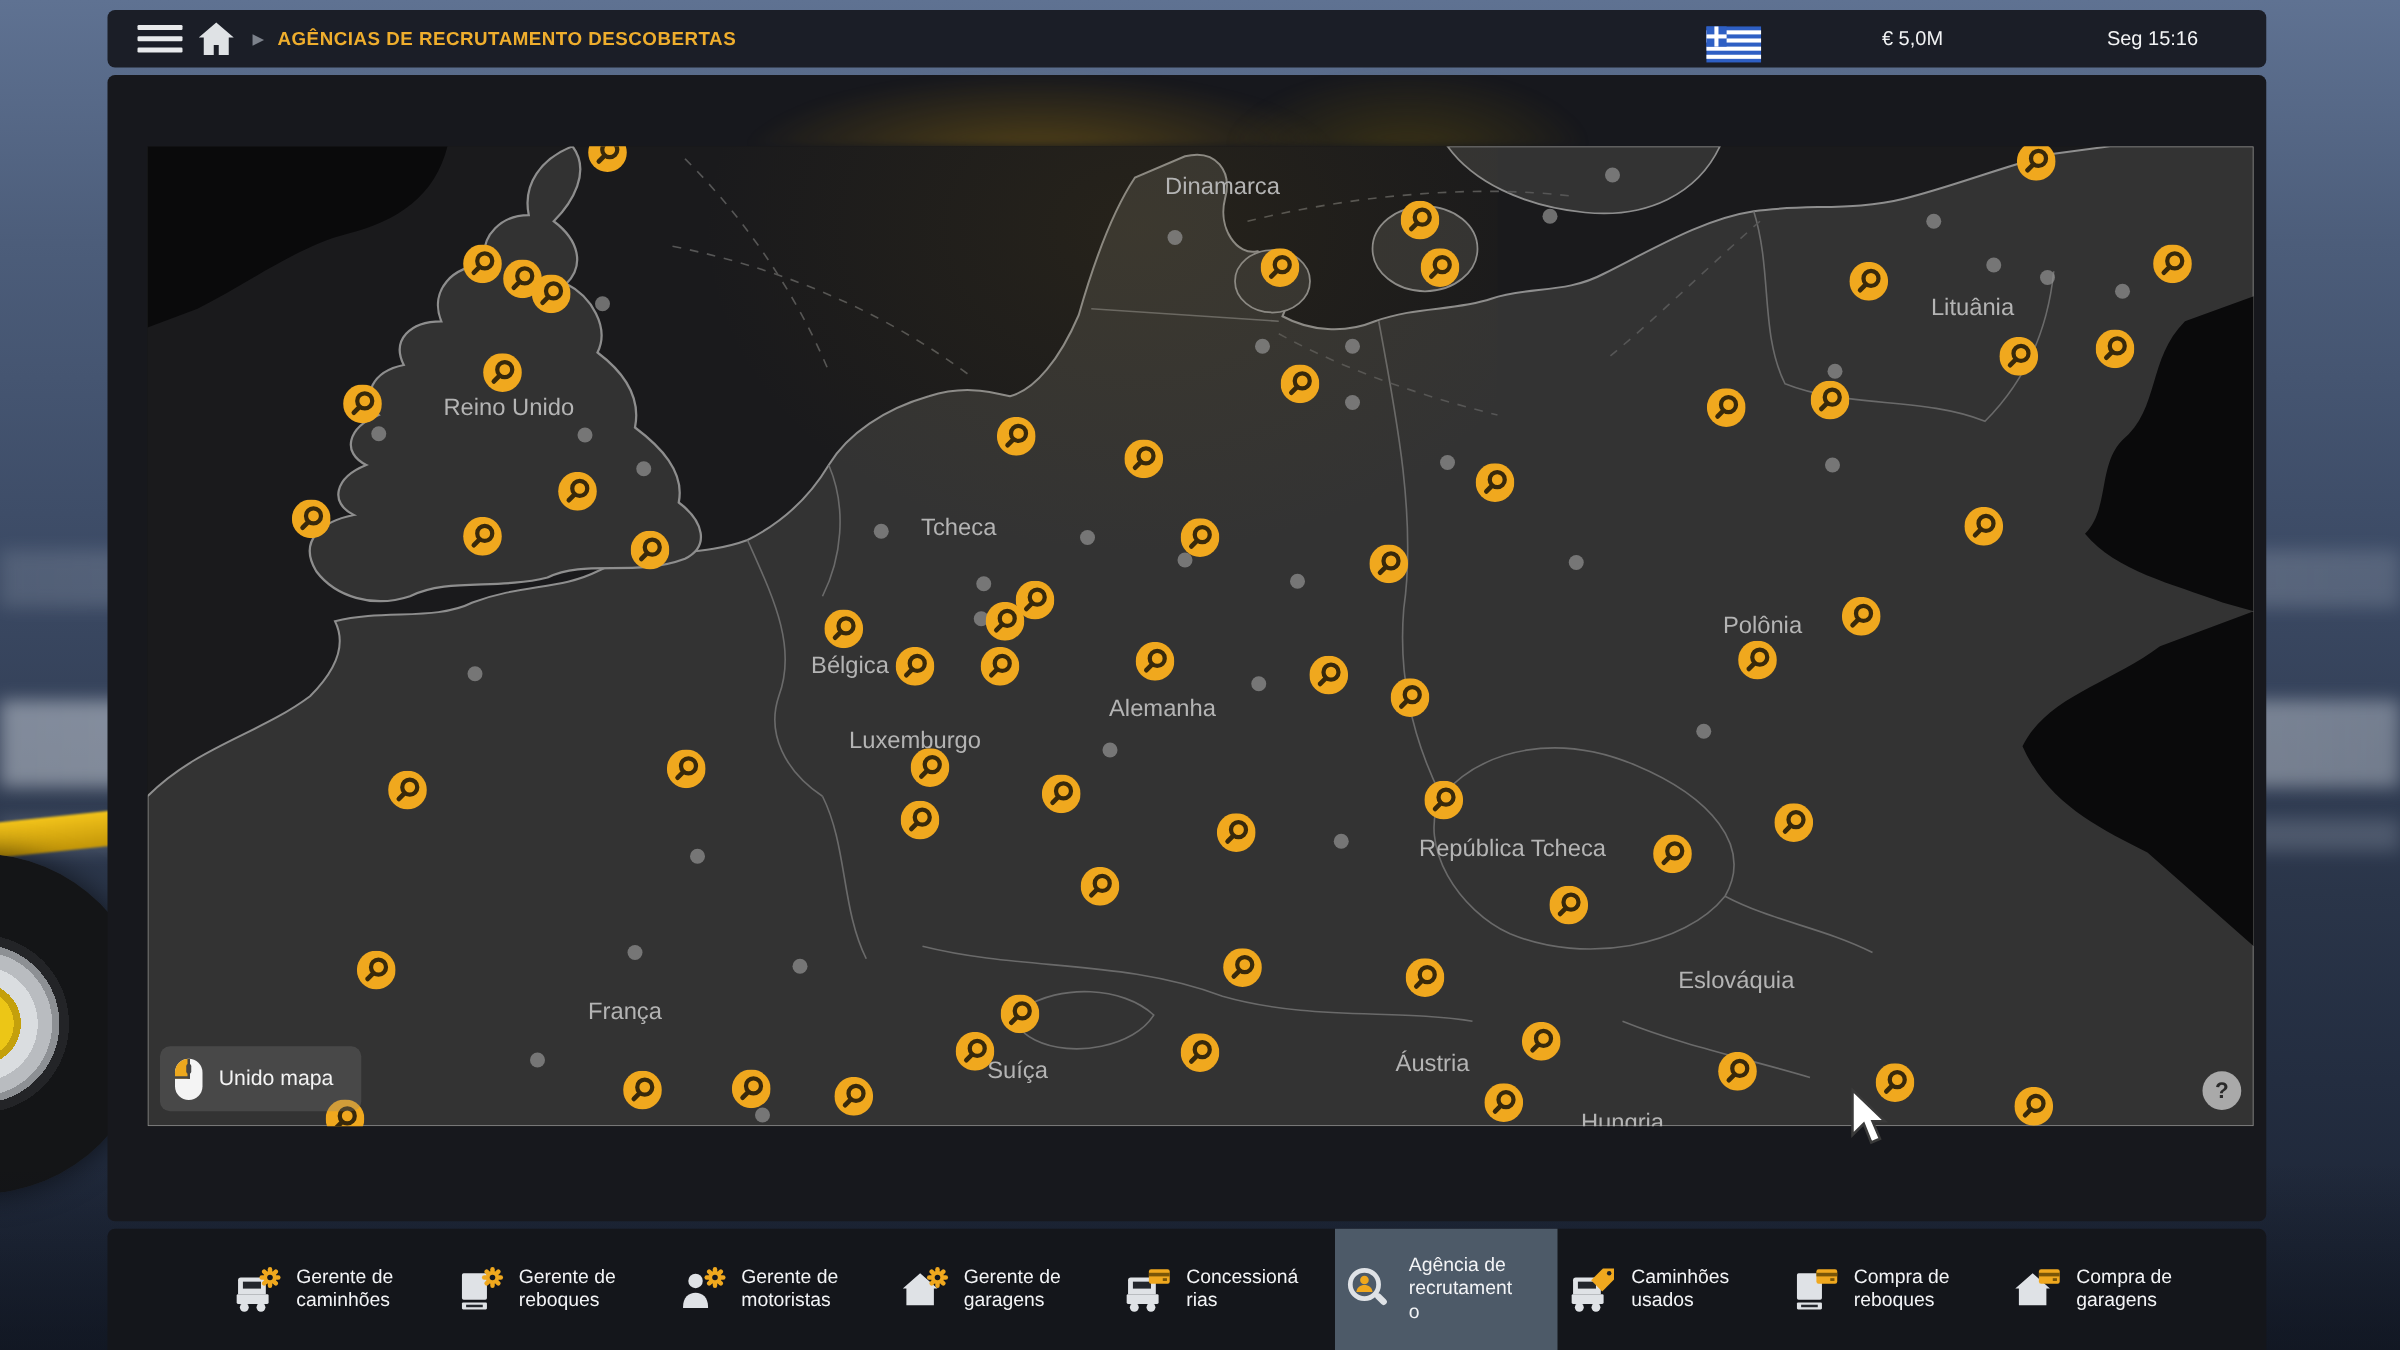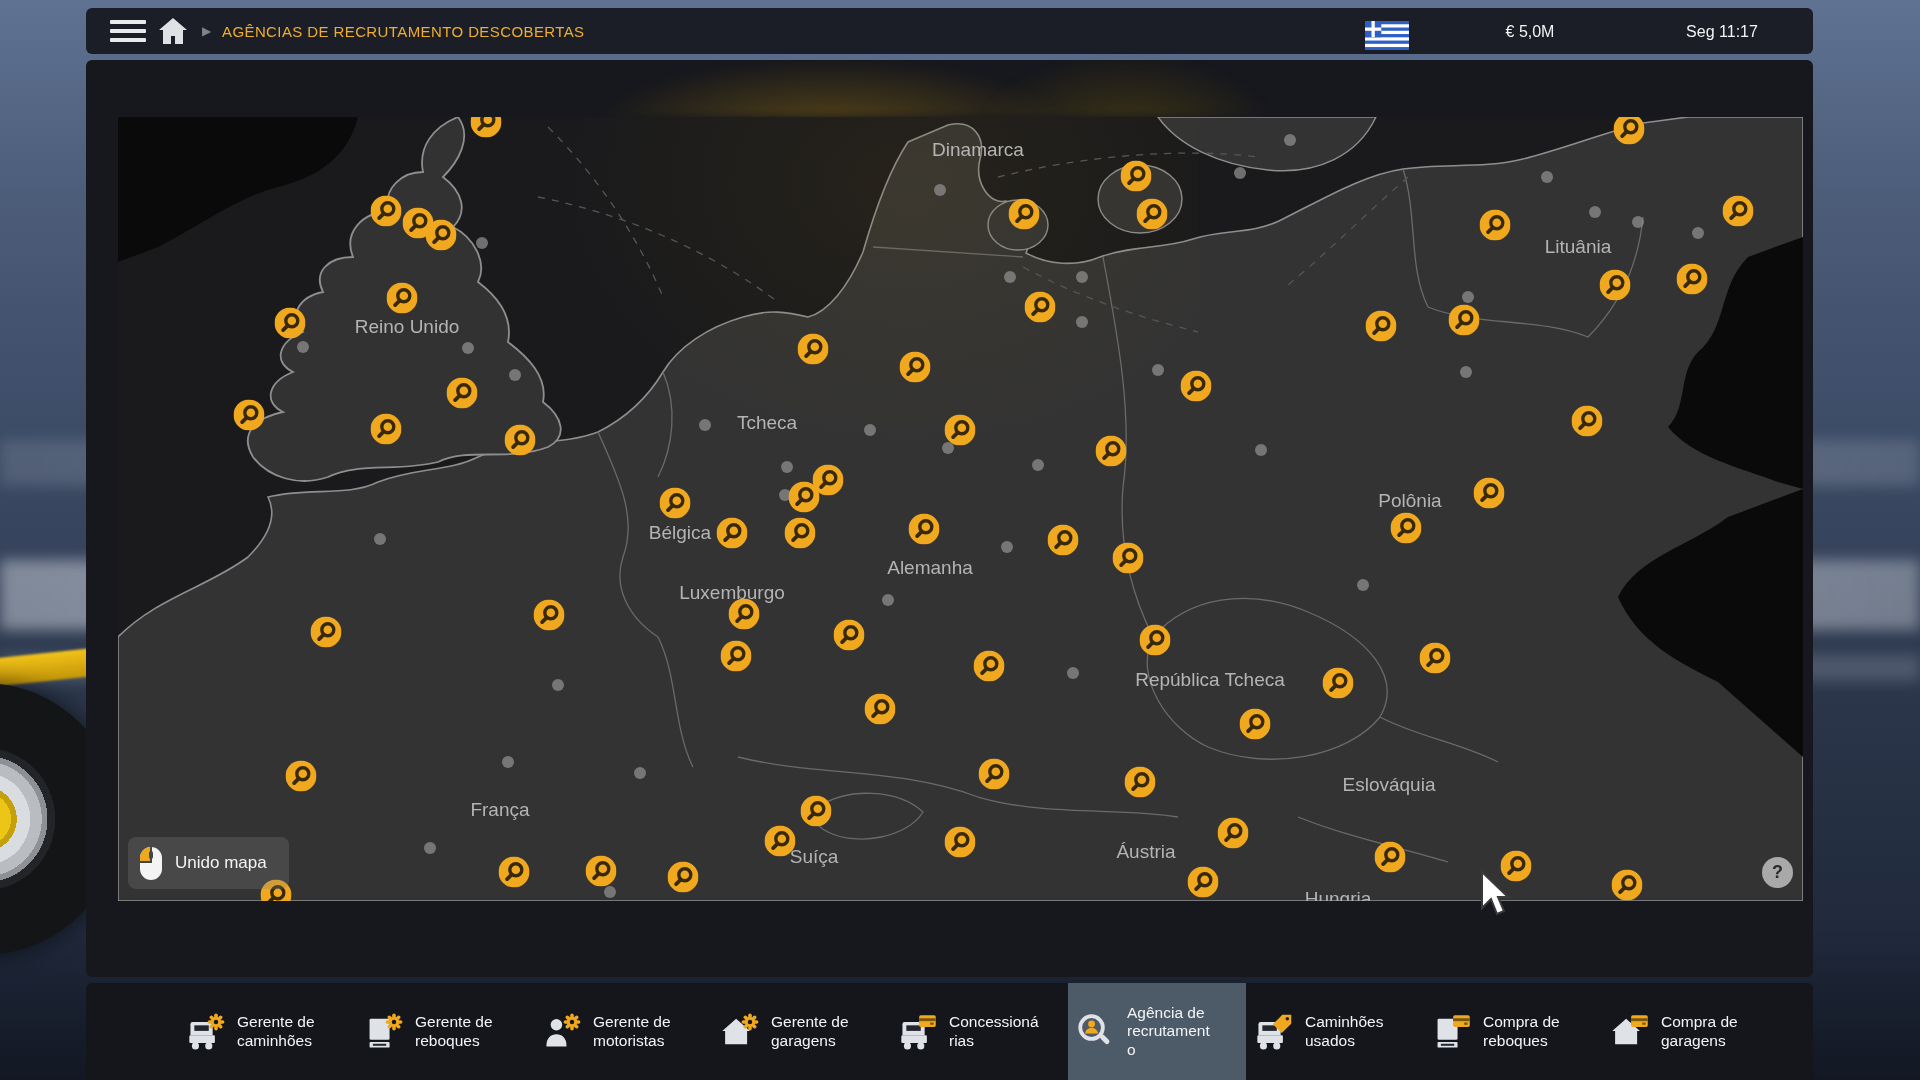--- a/index.html
+++ b/index.html
@@ -18,21 +18,21 @@
     background:radial-gradient(circle,#6b5a0a 0 4%,#ecc616 4% 14%,#c4a00c 14% 17%,#dadde0 17% 24%,#b9bcc0 24% 30%,#8d9094 30% 33%,#232427 33% 37%,#141517 37% 100%);
     box-shadow:0 0 24px rgba(0,0,0,.6);}
   .ground-shade{position:absolute;left:0;top:930px;width:1920px;height:150px;background:linear-gradient(180deg,rgba(10,14,22,0),rgba(10,14,22,.55));}
 
   
   .topbar{position:absolute;left:86px;top:8px;width:1727px;height:46px;background:#1b1e27;border-radius:6px;}
   .hamburger{position:absolute;left:24px;top:12px;width:36px;height:22px;display:flex;flex-direction:column;justify-content:space-between;cursor:pointer;}
   .hamburger b{display:block;height:4px;background:#e8eaec;border-radius:1px;}
   .home-btn{position:absolute;left:72px;top:9px;width:30px;height:28px;}
   .crumb-chevron{position:absolute;left:116px;top:0;height:46px;line-height:46px;color:#7d828c;font-size:12px;}
-  .crumb{position:absolute;left:136px;top:0;height:29px;line-height:47px;color:#efae2d;font-size:15px;font-weight:400;letter-spacing:.4px;}
+  .crumb{position:absolute;left:136px;top:0;height:29px;line-height:47px;color:#efae2d;font-size:15px;font-weight:700;letter-spacing:.4px;}
   .flag{position:absolute;left:1279px;top:13px;width:44px;height:27px;}
   .money{position:absolute;left:1364px;top:0;width:160px;height:46px;line-height:47px;text-align:center;color:#f2f3f4;font-size:16px;}
   .clock{position:absolute;left:1556px;top:0;width:160px;height:46px;line-height:47px;text-align:center;color:#f2f3f4;font-size:16px;}
 
   
   .panel{position:absolute;left:86px;top:60px;width:1727px;height:917px;background:#17181d;border-radius:6px;}
   .glow1{position:absolute;left:510px;top:0;width:470px;height:57px;background:radial-gradient(ellipse at 50% 120%,rgba(148,112,16,.5),rgba(20,18,10,0) 72%);filter:blur(4px);}
   .glow2{position:absolute;left:900px;top:0;width:280px;height:57px;background:radial-gradient(ellipse at 50% 120%,rgba(90,74,14,.55),rgba(20,18,10,0) 75%);filter:blur(4px);}
   .subtitle{position:absolute;left:0;top:22px;width:100%;text-align:center;color:#e9b83a;font-size:17.5px;font-weight:700;letter-spacing:.2px;}
 
@@ -91,21 +91,21 @@
       <rect y="2" width="27" height="2" fill="#fff"></rect>
         <rect y="6" width="27" height="2" fill="#fff"></rect>
       <rect y="10" width="27" height="2" fill="#fff"></rect>
         <rect y="14" width="27" height="2" fill="#fff"></rect>
       <rect width="10" height="10" fill="#2e5fc4"></rect>
       <rect x="4" width="2" height="10" fill="#fff"></rect>
         <rect y="4" width="10" height="2" fill="#fff"></rect>
     </svg>
   </div>
   <div class="money">€ 5,0M</div>
-  <div class="clock">Seg 11:17</div>
+  <div class="clock">Seg 15:16</div>
 </div>
 
 <div class="panel">
   <div class="glow1"></div>
   <div class="glow2"></div>
 
   <div class="map">
     <svg class="geo" width="1685" height="784" viewBox="0 0 1685 784" preserveAspectRatio="none">
       <rect width="1685" height="784" fill="#1a1a1c"></rect>
 
@@ -199,21 +199,21 @@
         <div class="country-label" style="left: 649px; top: 306px;">Tcheca</div>
         <div class="country-label" style="left: 562px; top: 416px;">Bélgica</div>
         <div class="country-label" style="left: 614px; top: 476px;">Luxemburgo</div>
         <div class="country-label" style="left: 812px; top: 451px;">Alemanha</div>
         <div class="country-label" style="left: 1292px; top: 384px;">Polônia</div>
         <div class="country-label" style="left: 1092px; top: 563px;">República Tcheca</div>
         <div class="country-label" style="left: 1271px; top: 668px;">Eslováquia</div>
         <div class="country-label" style="left: 1028px; top: 735px;">Áustria</div>
         <div class="country-label" style="left: 696px; top: 740px;">Suíça</div>
         <div class="country-label" style="left: 382px; top: 693px;">França</div>
-        <div class="country-label" style="left: 1220px; top: 782px;">Hungria</div>
+        <div class="country-label" style="left: 1180px; top: 782px;">Hungria</div>
       </div>
     <div id="pins-layer">
         <div class="pin" style="left: 368px; top: 5px;"><svg viewBox="0 0 31 31" width="31" height="31">
             <circle cx="15.5" cy="15.5" r="15.5" fill="#f0a81e"></circle>
             <circle cx="17.3" cy="13.2" r="6" fill="none" stroke="#38290b" stroke-width="3.4"></circle>
             <line x1="12.6" y1="18.6" x2="8.6" y2="22.6" stroke="#38290b" stroke-width="3.8" stroke-linecap="round"></line>
           </svg></div>
         <div class="pin" style="left: 268px; top: 94px;"><svg viewBox="0 0 31 31" width="31" height="31">
             <circle cx="15.5" cy="15.5" r="15.5" fill="#f0a81e"></circle>
             <circle cx="17.3" cy="13.2" r="6" fill="none" stroke="#38290b" stroke-width="3.4"></circle>

